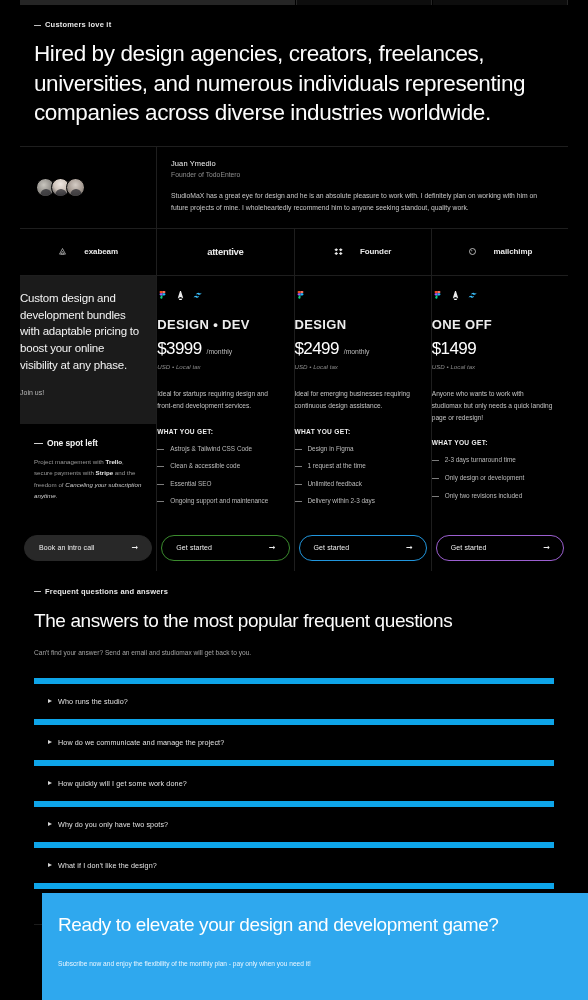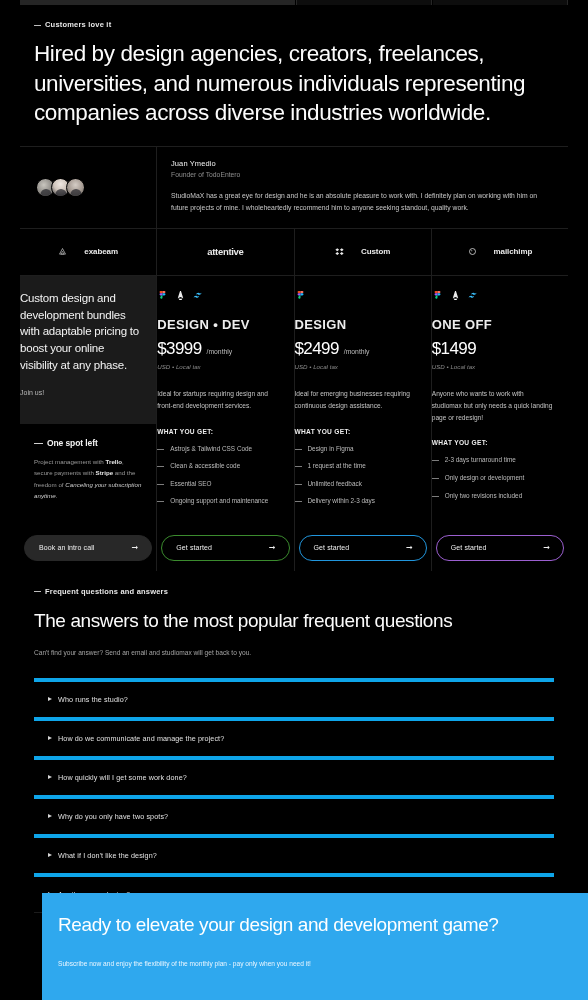--- a/index.html
+++ b/index.html
@@ -88,21 +88,21 @@
   .btncell:last-child { border-right:none; }
   .btn { height:26px; border-radius:14px; display:flex; align-items:center; justify-content:space-between; padding:0 13px 0 14px; font-size:7px; color:#efefef; letter-spacing:.1px; background:#000; }
   .btn.dark { background:#282828; border:1px solid #282828; }
   .btn .arr { font-size:8px; color:#efefef; }
 
   
   .faqsec { padding:16px 14px 0 14px; }
   .faq-head { font-size:19px; line-height:1.32; font-weight:400; letter-spacing:-.4px; color:#fcfcfc; margin-top:12px; }
   .faq-sub { font-size:6.6px; color:#a4a4a4; margin-top:16px; }
   .faqlist { margin-top:22px; }
-  .faq-item { border-top:4px solid #0ea5e9; padding:13px 0 13px 14px; display:flex; align-items:center; gap:6px; }
+  .faq-item { border-top:6px solid #0ea5e9; padding:13px 0 13px 14px; display:flex; align-items:center; gap:6px; }
   .faq-item:last-child { border-bottom:1px solid #1c1c1c; }
   .tri { width:0; height:0; border-left:4px solid #d6d6d6; border-top:2.6px solid transparent; border-bottom:2.6px solid transparent; flex:none; }
   .faq-q { font-size:7.2px; color:#e2e2e2; letter-spacing:.1px; }
 
   
   .cta { position:absolute; left:20px; top:893px; width:548px; height:107px; background:#2fa8ee; padding:20px 16px 0 16px; }
   .cta-h { font-size:19px; line-height:1.3; font-weight:400; letter-spacing:-.4px; color:#fff; }
   .cta-sub { font-size:6.6px; color:#eaf6ff; margin-top:22px; }
 </style>
 </head>
@@ -151,21 +151,21 @@
       <div class="logo-cell">
         <div class="logo-wrap">
           <span class="logo-txt attentive">attentive</span>
         </div>
       </div>
       <div class="logo-cell">
         <div class="logo-wrap">
           <svg class="logo-mark" viewBox="0 0 24 24">
               <path d="M6 3 L1 7 L6 11 L11 7 Z M18 3 L13 7 L18 11 L23 7 Z M6 13 L1 17 L6 21 L11 17 Z M18 13 L13 17 L18 21 L23 17 Z" fill="#e9e9e9"></path>
             </svg>
-          <span class="logo-txt">Custom</span>
+          <span class="logo-txt">Founder</span>
         </div>
       </div>
       <div class="logo-cell">
         <div class="logo-wrap">
           <svg class="logo-mark" viewBox="0 0 24 24">
               <circle cx="12" cy="12" r="8" fill="none" stroke="#e9e9e9" stroke-width="2"></circle>
               <circle cx="10" cy="10" r="1.5" fill="#e9e9e9"></circle>
             </svg>
           <span class="logo-txt">mailchimp</span>
         </div>

